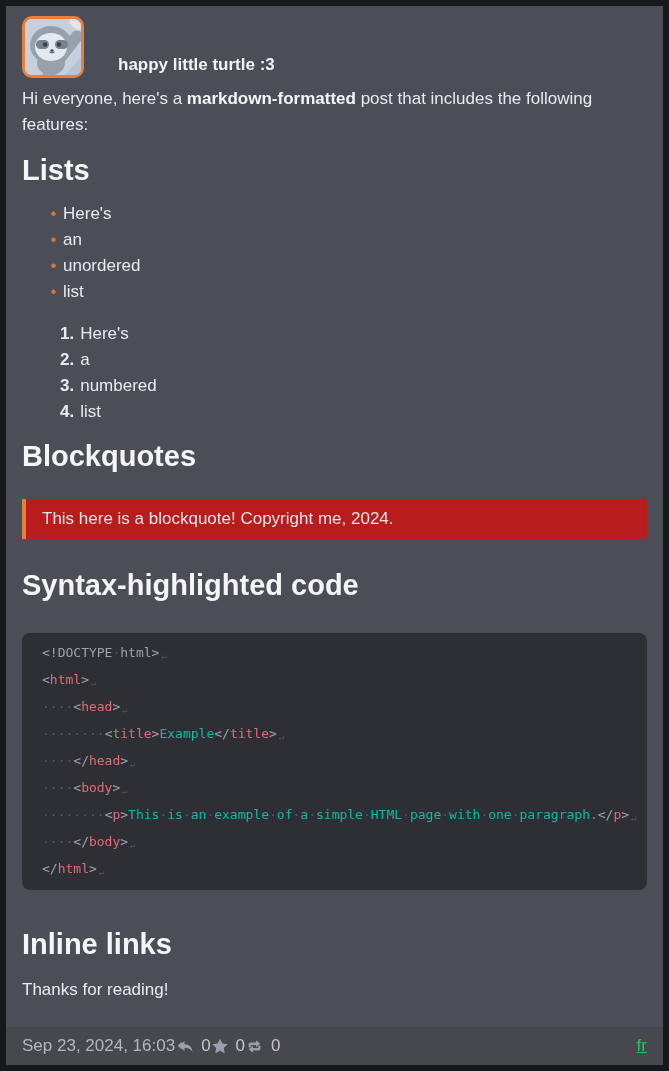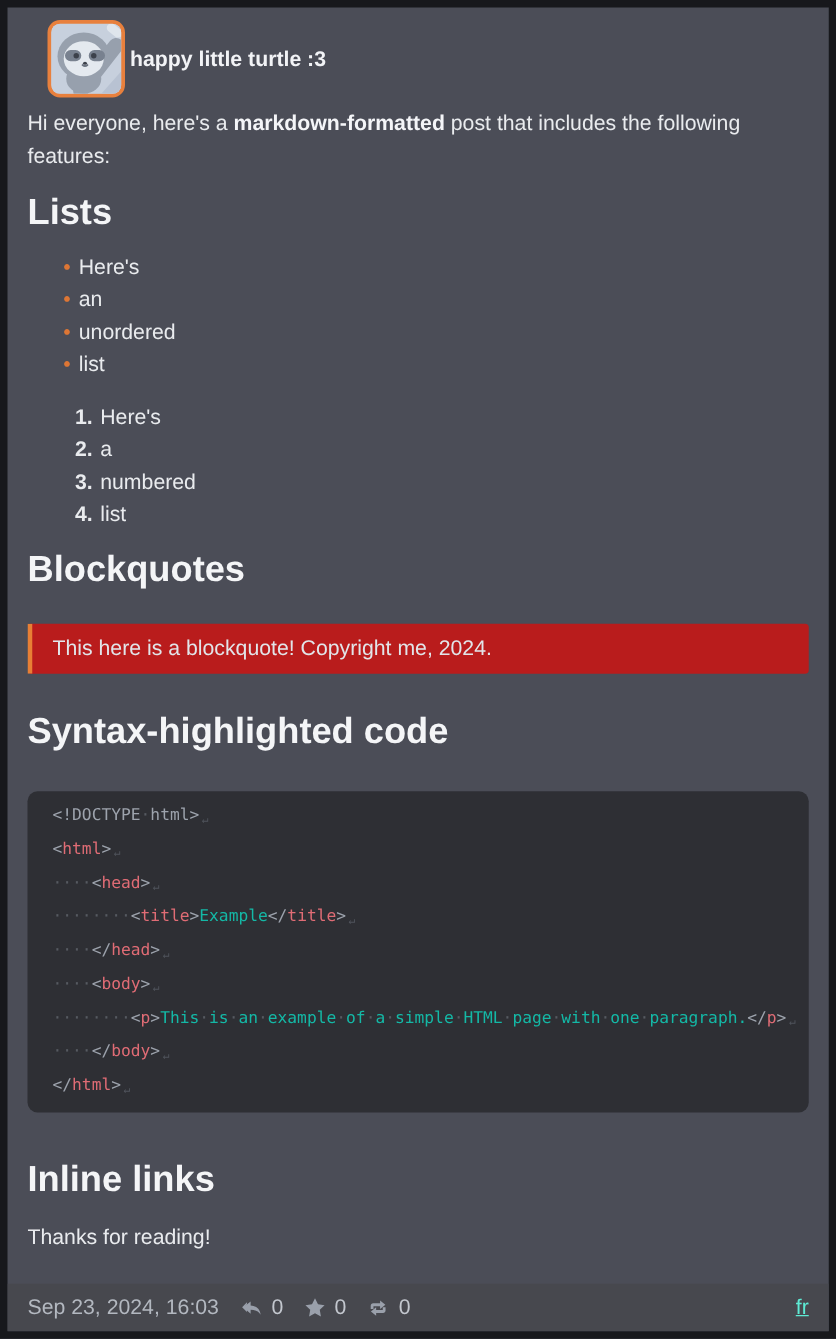--- a/index.html
+++ b/index.html
@@ -6,21 +6,21 @@
   .frame{
     width:669px;height:1071px;box-sizing:border-box;
     border:6px solid #17181c;background:#4b4d57;
     display:flex;flex-direction:column;overflow:hidden;
     font-family:"Liberation Sans","DejaVu Sans",sans-serif;
     color:#e9ebee;
   }
   .content{flex:1;padding:10px 16px 0 16px;overflow:hidden;}
 
   
-  .post-header{display:flex;gap:4px;margin:0 0 8px 16px;}
+  .post-header{display:flex;gap:34px;margin:0 0 8px 0;align-items:flex-end;}
   .avatar{
     width:56px;height:56px;border:3px solid #e8803d;border-radius:10px;
     background:#c7d0dd;overflow:hidden;flex:0 0 auto;cursor:pointer;
   }
   .author-meta{display:flex;flex-direction:column;justify-content:center;margin-top:2px;}
   .display-name{font-weight:bold;font-size:17px;line-height:26px;color:#f2f3f6;}
   .handle{font-size:17px;line-height:26px;color:#7fb1de;cursor:pointer;}
 
   p{font-size:17px;line-height:26px;margin:0;}
   .intro{margin-bottom:18px;}
@@ -57,27 +57,27 @@
   .tok-x{color:#14b8a6;}
   .tok-w{color:#565a61;}
   .tok-eol{color:#50545c;font-size:9px;vertical-align:-2px;margin-left:2px;}
 
   a.inline-link{color:#7fb0dc;text-decoration:underline;cursor:pointer;}
   .links-p{margin-bottom:16px;}
 
   
   .post-footer{
     margin-top:auto;height:38px;background:#47484e;
-    display:flex;align-items:center;padding:0 16px;gap:16px;
+    display:flex;align-items:center;padding:0 16px;gap:0;
     font-size:17px;color:#b3b8c0;flex:0 0 auto;text-align:right;
   }
   .counter{display:flex;align-items:center;gap:7px;cursor:pointer;color:#c3c7ce;}
   .counter svg{display:block;}
   .icon-fill{fill:#9aa0ab;}
-  .lang-tag{margin-left:auto;color:#5eead4;text-decoration:underline;}
+  .lang-tag{margin-left:auto;color:#22c55e;text-decoration:underline;}
 </style>
 </head>
 <body>
 
 <div class="frame">
   <div class="content">
 
     <div class="post-header">
       <div class="avatar">
         <svg width="56" height="56" viewBox="0 0 56 56">

